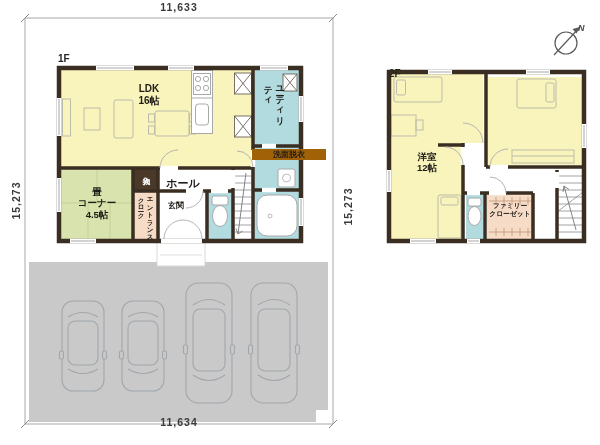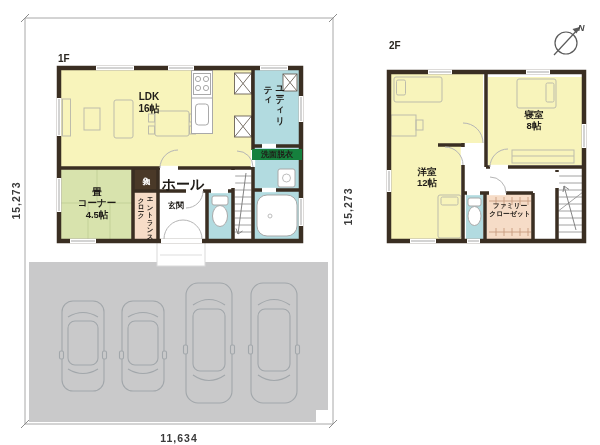--- a/index.html
+++ b/index.html
@@ -7,21 +7,21 @@
          font-family:"Liberation Sans","DejaVu Sans",sans-serif;}
   #plan-svg{position:absolute;left:0;top:0;}
   .lbl{position:absolute;color:#1f1c18;font-weight:bold;white-space:pre-line;}
   .ctr{text-align:center;}
   .v{writing-mode:vertical-rl;text-orientation:upright;white-space:normal;}
   .dim{font-size:10.5px;letter-spacing:1px;color:#3a3a3a;}
   .rot{transform:rotate(-90deg);}
   .floor-lbl{font-size:10px;color:#2a2620;}
   .room-lbl{font-size:9.5px;line-height:1.2;}
   .small-lbl{font-size:8px;}
-  .chip{background:#15803d;padding:0 2px;}
+  .chip{background:#a16207;padding:0 14px;}
   .white-txt{color:#ffffff;}
   .north{font-size:9px;font-style:italic;color:#4a4a4a;}
 </style>
 </head>
 <body>
 
 <div id="stage">
 
 <svg id="plan-svg" width="600" height="445" viewBox="0 0 600 445">
 
@@ -240,41 +240,40 @@
     <path d="M21,22 L29,14 M329,22 L337,14 M21,428 L29,420 M329,428 L337,420" stroke="#8c8c8c"></path>
   </g>
 
   <g>
     <circle cx="566" cy="43" r="11" fill="none" stroke="#5a5a5a" stroke-width="1.2"></circle>
     <line x1="554" y1="55" x2="580" y2="27" stroke="#5a5a5a" stroke-width="1.2"></line>
     <polygon points="580,27 572.5,29 576.5,33.5" fill="#5a5a5a"></polygon>
   </g>
 </svg>
 
-<div class="lbl dim ctr" style="left:25px;top:416px;width:308px;margin-top:16px;">11,634</div>
+<div class="lbl dim ctr" style="left:25px;top:1px;width:308px;">11,633</div>
+<div class="lbl dim ctr" style="left:25px;top:416px;width:308px;">11,634</div>
 <div class="lbl dim ctr rot" style="left:-14px;top:194px;width:60px;height:13px;">15,273</div>
 <div class="lbl dim ctr rot" style="left:318px;top:200px;width:60px;height:13px;">15,273</div>
 
 <div class="lbl floor-lbl" style="left:58px;top:53px;">1F</div>
-<div class="lbl floor-lbl" style="left:389px;top:40px;">2F</div>
-
-<div class="lbl room-lbl ctr" style="left:118px;top:91px;width:62px;font-size:10px;">LDK
+<div class="lbl floor-lbl" style="left:389px;top:68px;">2F</div>
+
+<div class="lbl room-lbl ctr" style="left:118px;top:83px;width:62px;font-size:10px;">LDK
 16帖</div>
 <div class="lbl v" style="left:262px;top:80px;height:44px;font-size:9px;line-height:12px;">ユーティリティ</div>
 <div class="lbl small-lbl ctr chip" style="left:252px;top:149px;width:46px;">洗面脱衣</div>
 <div class="lbl room-lbl ctr" style="left:66px;top:186px;width:62px;">畳
 コーナー
 4.5帖</div>
 <div class="lbl v white-txt" style="left:142px;top:171px;height:20px;font-size:7.5px;line-height:9px;">物入</div>
-<div class="lbl ctr" style="left:160px;top:176px;width:46px;font-size:14px;">ホール</div>
+<div class="lbl ctr" style="left:160px;top:176px;width:46px;font-size:11px;">ホール</div>
 <div class="lbl small-lbl ctr" style="left:160px;top:200px;width:32px;font-family:Liberation Serif, serif;">玄関</div>
 <div class="lbl v" style="left:137px;top:193px;height:47px;font-size:6.5px;line-height:9px;">エントランスクローク</div>
 
-<div class="lbl room-lbl ctr" style="left:401px;top:166px;width:52px;">洋室
+<div class="lbl room-lbl ctr" style="left:401px;top:151px;width:52px;">洋室
 12帖</div>
-<div class="lbl room-lbl ctr" style="left:507px;top:109px;width:54px;">寝室
-8帖</div>
 <div class="lbl ctr" style="left:487px;top:202px;width:46px;font-size:6.8px;line-height:1.25;">ファミリー
 クローゼット</div>
 
 <div class="lbl north" style="left:578px;top:23px;">N</div>
 
 </div>
 
 </body></html>

